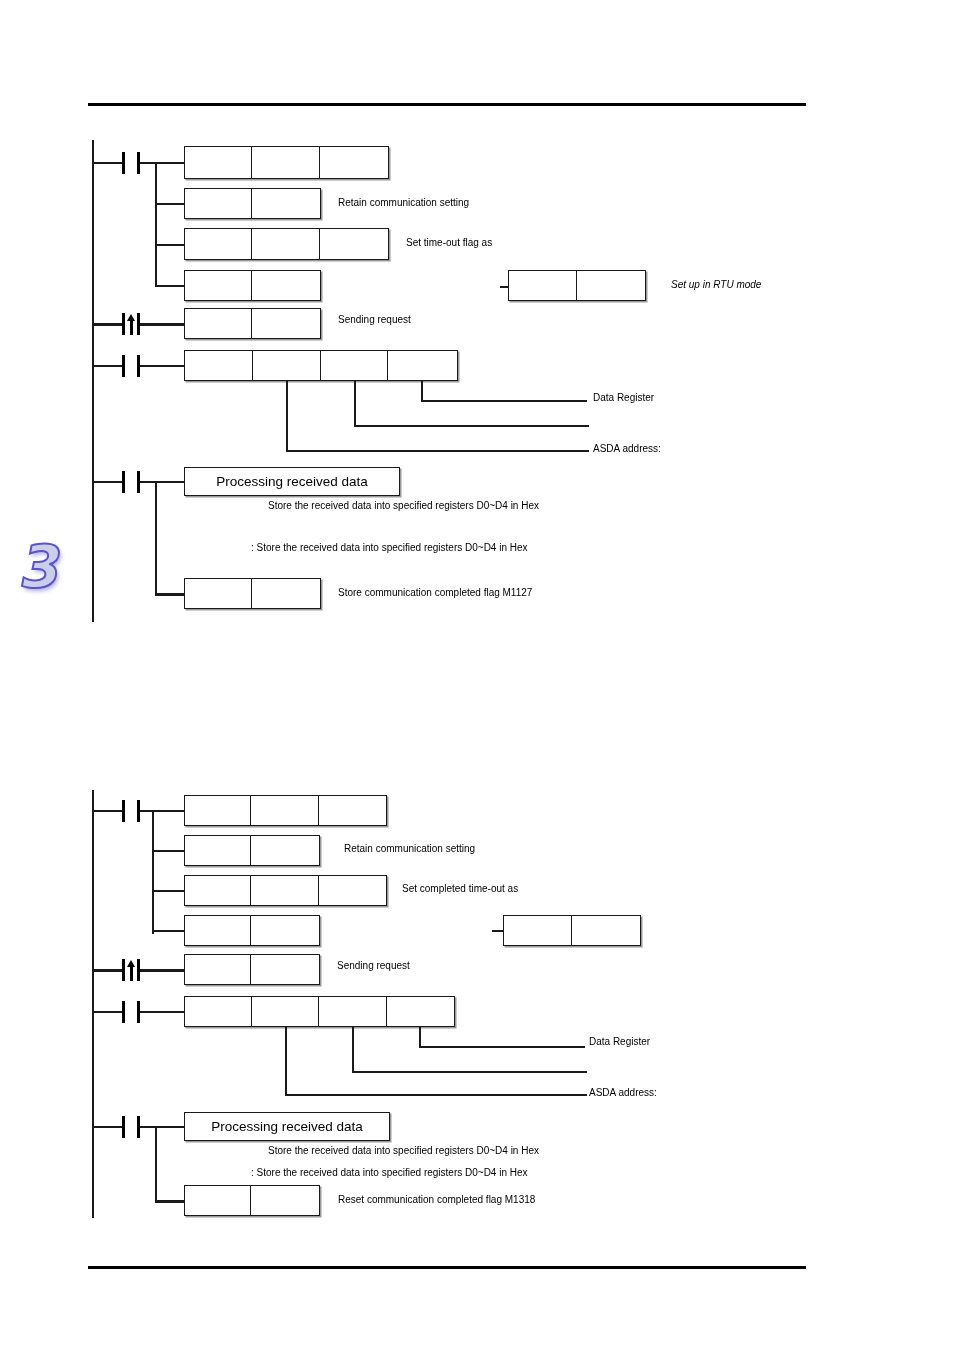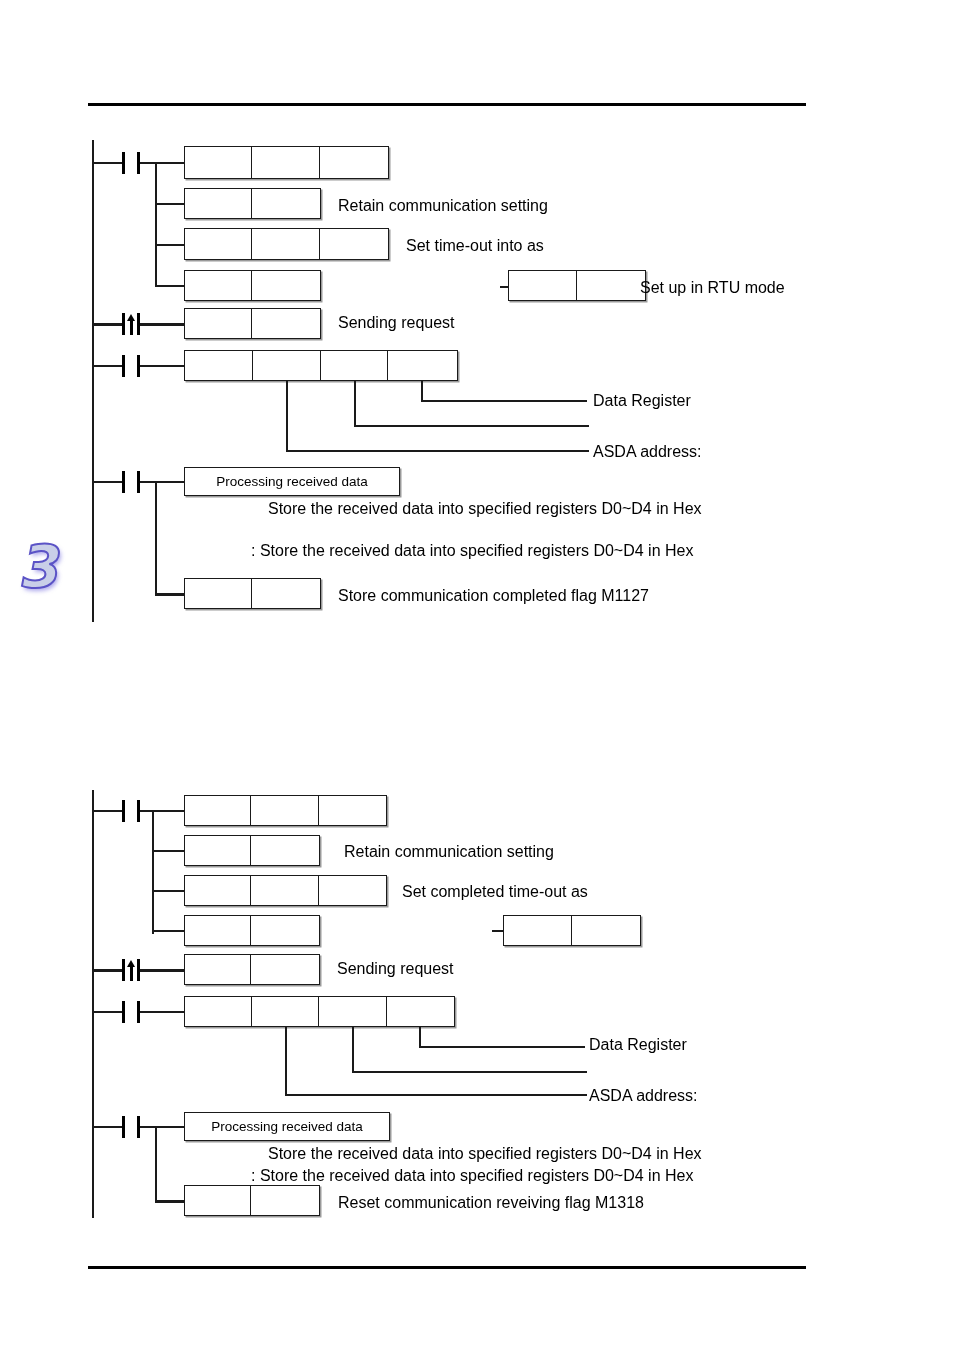--- a/index.html
+++ b/index.html
@@ -127,21 +127,21 @@
   
   .block.labelled .cell {
     font-size: 13.5px;
     color: #000000;
     padding: 0 10px;
   }
 
   
   .note {
     position: absolute;
-    font-size: 16px;
+    font-size: 10px;
     color: #000000;
     white-space: nowrap;
     line-height: 1;
   }
 
   
   .chapter-mark {
     position: absolute;
     font-family: "DejaVu Sans", sans-serif;
     font-weight: bold;
@@ -189,34 +189,34 @@
       <div class="cell" style="width:69px;"></div>
     </div>
     <div class="note" style="left:338px; top:198px;">Retain communication setting</div>
 
     <div class="wire" style="left:155px; top:244px; width:30px;"></div>
     <div class="block" style="left:184px; top:228px; width:205px; height:32px;">
       <div class="cell" style="width:68px;"></div>
       <div class="cell" style="width:68px;"></div>
       <div class="cell" style="width:69px;"></div>
     </div>
-    <div class="note" style="left:406px; top:238px;">Set time-out into as</div>
+    <div class="note" style="left:406px; top:238px;">Set time-out flag as</div>
 
     <div class="wire" style="left:155px; top:285px; width:30px;"></div>
     <div class="block" style="left:184px; top:270px; width:137px; height:31px;">
       <div class="cell" style="width:68px;"></div>
       <div class="cell" style="width:69px;"></div>
     </div>
 
     <div class="wire" style="left:500px; top:286px; width:18px;"></div>
     <div class="block" style="left:508px; top:270px; width:138px; height:31px;">
       <div class="cell" style="width:69px;"></div>
       <div class="cell" style="width:69px;"></div>
     </div>
-    <div class="note" style="left:640px; top:280px;">Set up in RTU mode</div>
+    <div class="note" style="left:671px; top:280px;font-style:italic;">Set up in RTU mode</div>
 
     <div class="wire" style="left:92px; top:323px; width:32px; height:3px;"></div>
     <div class="contact" style="left:118px; top:313px;">
       <div class="bar left"></div>
         <div class="bar right"></div>
       <div class="arrow">
           <div class="shaft"></div>
           <div class="head"></div>
         </div>
     </div>
@@ -369,18 +369,18 @@
     </div>
 
     <div class="note" style="left:268px; top:1146px;">Store the received data into specified registers D0~D4 in Hex</div>
     <div class="note" style="left:251px; top:1168px;">: Store the received data into specified registers D0~D4 in  Hex</div>
 
     <div class="wire" style="left:155px; top:1200px; width:30px; height:3px;"></div>
     <div class="block" style="left:184px; top:1185px; width:136px; height:31px;">
       <div class="cell" style="width:67px;"></div>
       <div class="cell" style="width:69px;"></div>
     </div>
-    <div class="note" style="left:338px; top:1195px;">Reset communication reveiving flag M1318</div>
+    <div class="note" style="left:338px; top:1195px;">Reset communication completed flag M1318</div>
   </div>
 
   <div class="rule" style="left:88px; top:1266px; width:718px;"></div>
 
 </div>
 
 </body></html>

